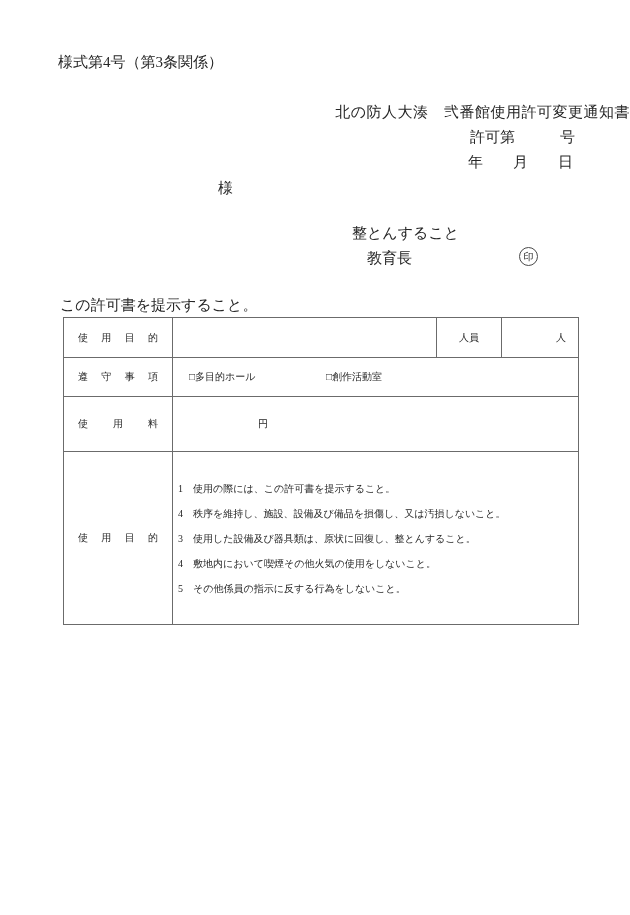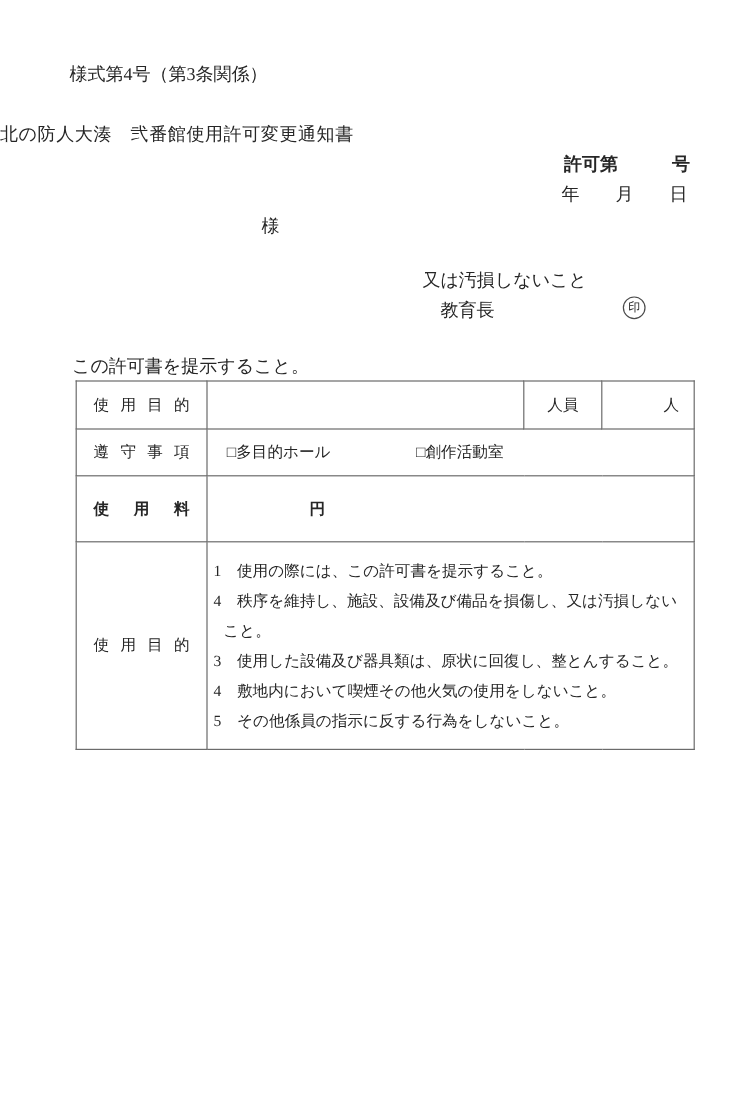--- a/index.html
+++ b/index.html
@@ -7,41 +7,41 @@
     width:630px;height:915px;
     font-family:"Liberation Serif","DejaVu Serif",serif;
     color:#262626;font-size:15px;
     -webkit-font-smoothing:antialiased;
   }
   .page{position:relative;width:630px;height:915px;background:#fff;overflow:hidden;}
 
   .abs{position:absolute;white-space:pre;}
 
   .form-number{left:58px;top:53px;}
-  .doc-title{left:0;top:103px;width:630px;text-align:left;letter-spacing:.5px;white-space:pre;}
-  .permit-no{right:55px;top:128px;text-align:center;font-weight:bold;}
+  .doc-title{left:0;top:103px;width:630px;text-align:right;letter-spacing:.5px;white-space:pre;}
+  .permit-no{right:55px;top:128px;text-align:center;}
   .date-line{right:57px;top:153px;text-align:right;}
   .addressee{left:218px;top:179px;}
   .issuer-org{left:352px;top:224px;}
   .issuer-title{left:367px;top:249px;}
   .seal{
     position:absolute;left:519px;top:247px;
     width:17px;height:17px;border:1px solid #4a4a4a;border-radius:50%;
     font-size:10px;line-height:17px;text-align:center;display:inline-block;
   }
   .lead{left:60px;top:296px;}
 
   table.permit{
     position:absolute;left:63px;top:317px;
     width:515px;border-collapse:collapse;table-layout:fixed;
   }
   table.permit td{
     border:1px solid #6b6b6b;
     padding:0;vertical-align:middle;
-    font-size:13px;color:#262626;
+    font-size:10px;color:#262626;
   }
   .col-label{width:109px;}
   .col-main{width:264px;}
   .col-pl{width:65px;}
   .col-pv{width:77px;}
 
   td.lbl span{display:block;margin:0 14px;text-align:justify;text-align-last:justify;}
   td.personnel{text-align:center;}
   td.personnel-val{text-align:right;padding-right:12px !important;}
 
@@ -49,39 +49,39 @@
   td.place-cell{padding-left:16px !important;}
   .opt2{margin-left:68px;}
   td.fee-cell{padding-left:85px !important;}
 
   td.rules-cell{padding:7px 8px 7px 5px !important;line-height:25px;vertical-align:middle;}
   .rule-item{padding-left:8px;text-indent:-8px;white-space:normal;}
 
   .h40{height:40px;}
   .h66{height:66px;}
   .h39{height:39px;}
-  .h55{height:55px;font-weight:bold;}
+  .h55{height:55px;}
   .h79{height:79px;}
   .h173{height:173px;}
 </style>
 </head>
 <body>
 
 <div class="page">
 
   <div class="abs form-number">様式第4号（第3条関係）</div>
 
   <div class="abs doc-title">北の防人大湊　弐番館使用許可変更通知書</div>
 
   <div class="abs permit-no">許可第　　　号</div>
   <div class="abs date-line">年　　月　　日</div>
 
   <div class="abs addressee">様</div>
 
-  <div class="abs issuer-org">又は汚損しないこと</div>
+  <div class="abs issuer-org">整とんすること</div>
   <div class="abs issuer-title">教育長</div>
   <div class="seal">印</div>
 
   <div class="abs lead">この許可書を提示すること。</div>
 
   <table class="permit">
     <colgroup>
       <col class="col-label">
         <col class="col-main">
         <col class="col-pl">

